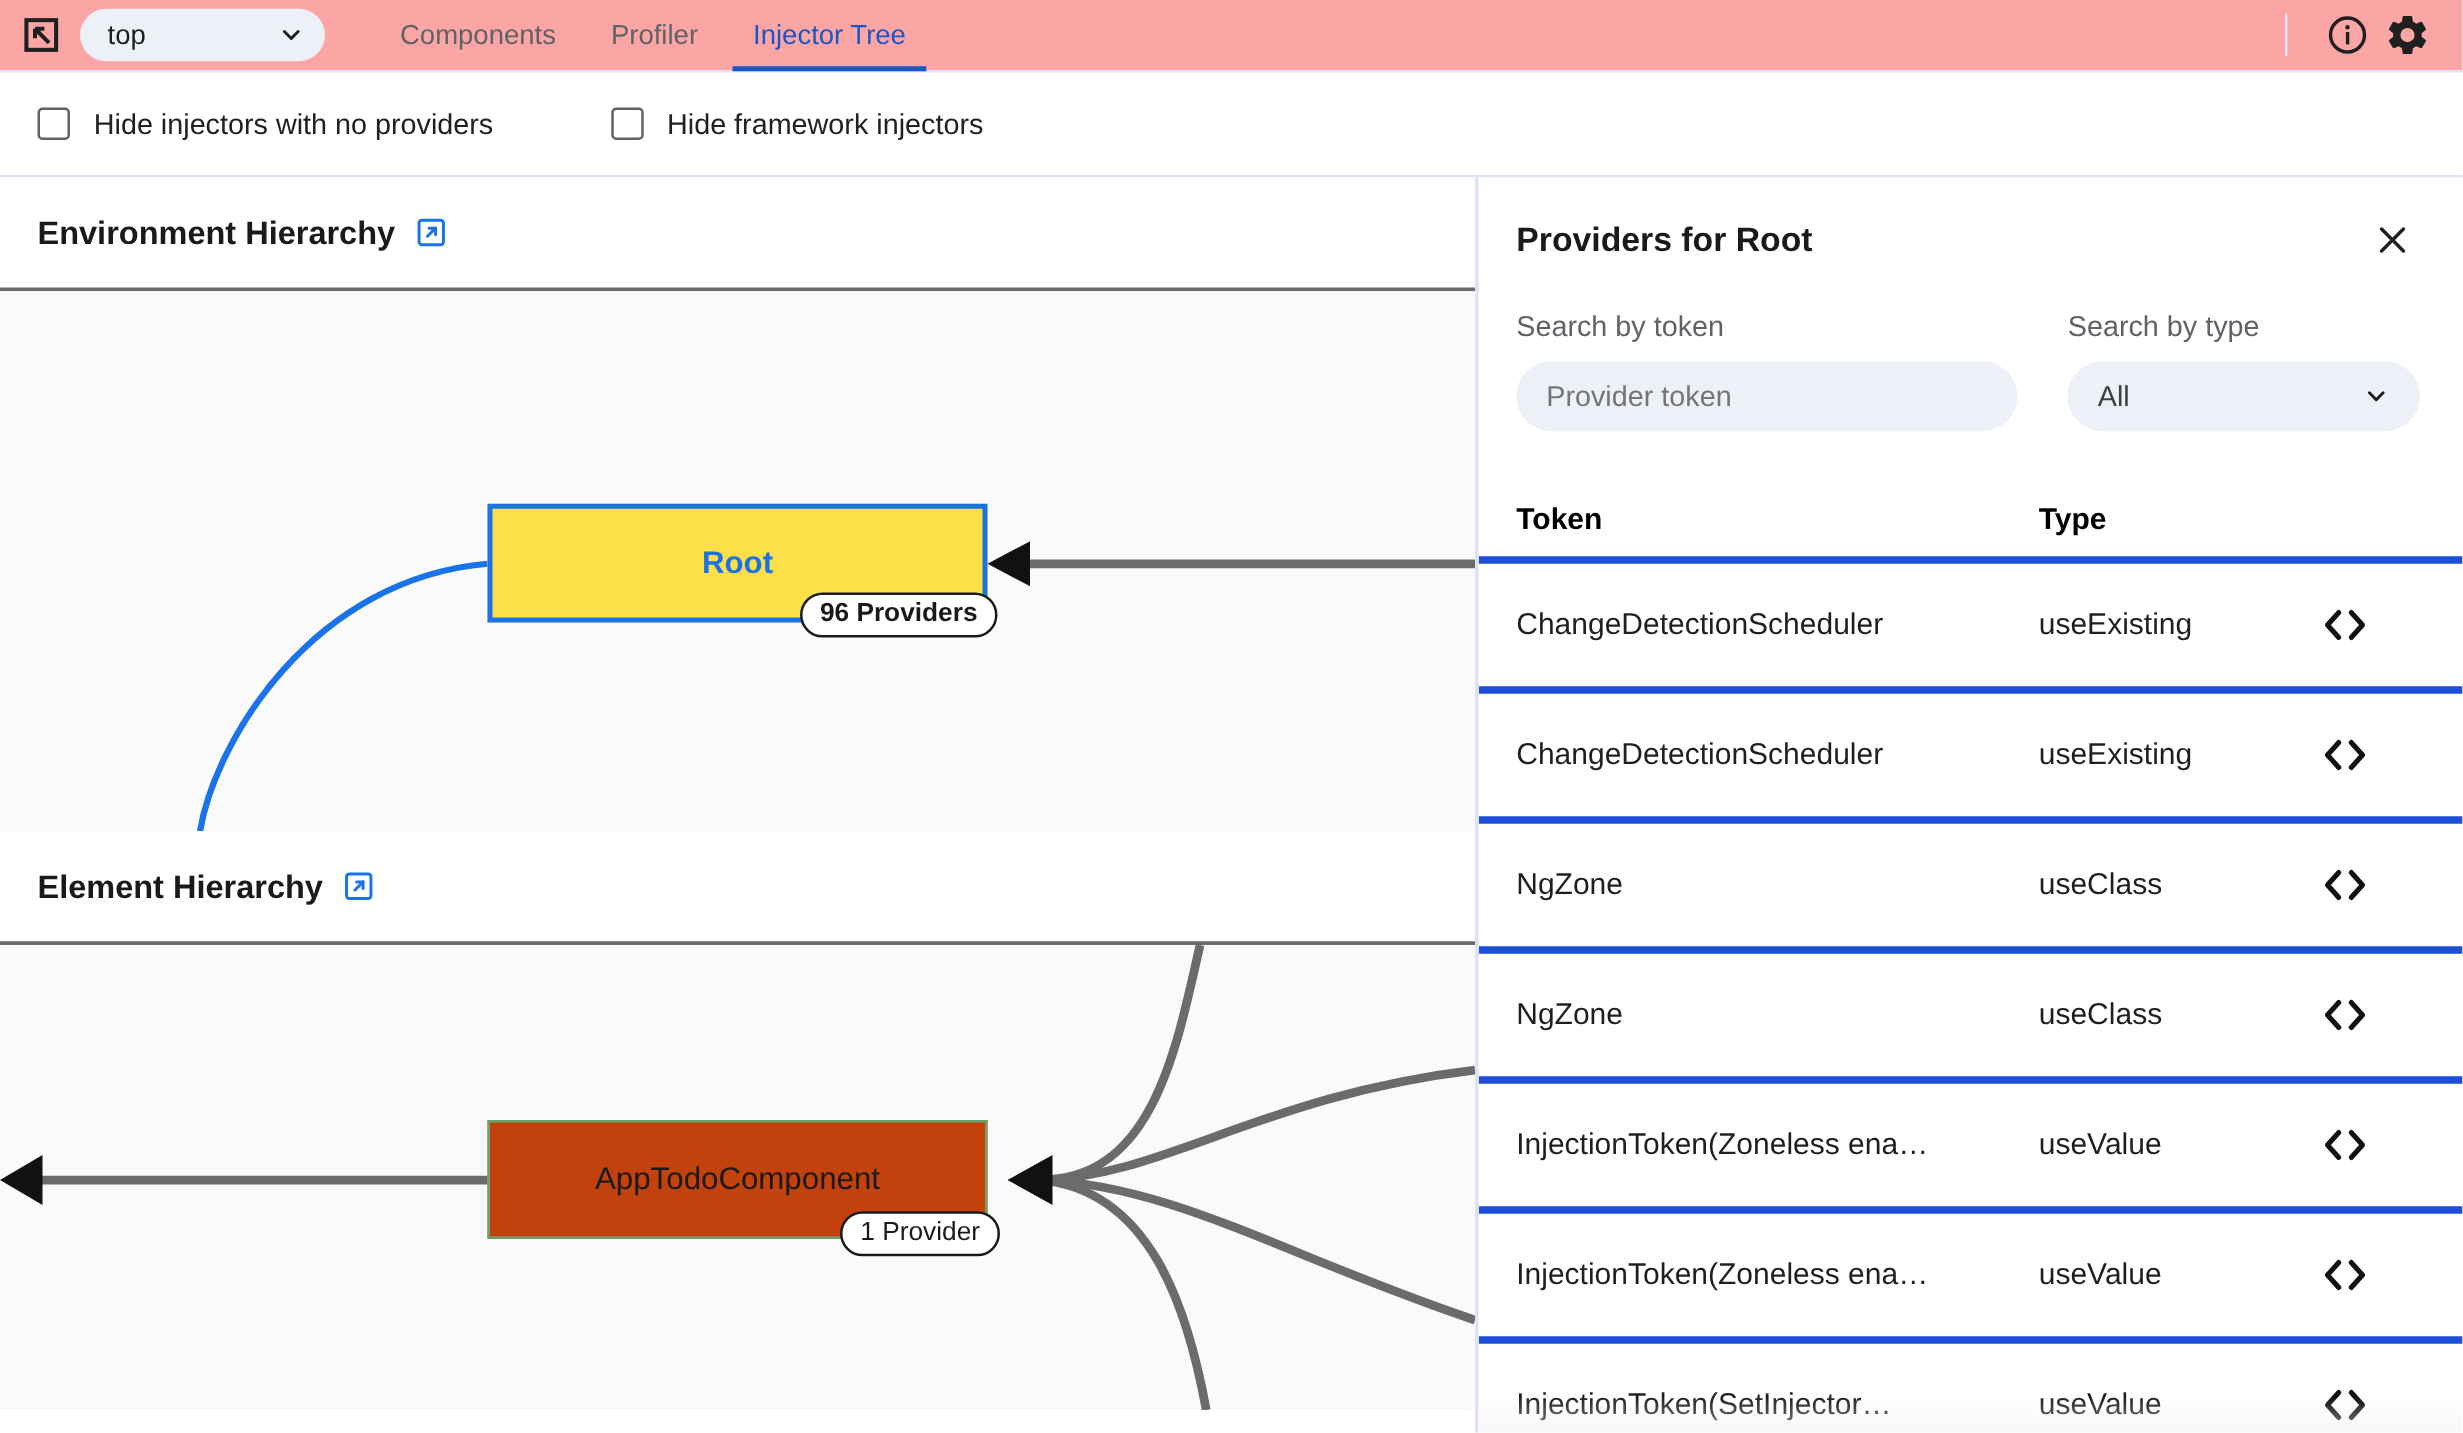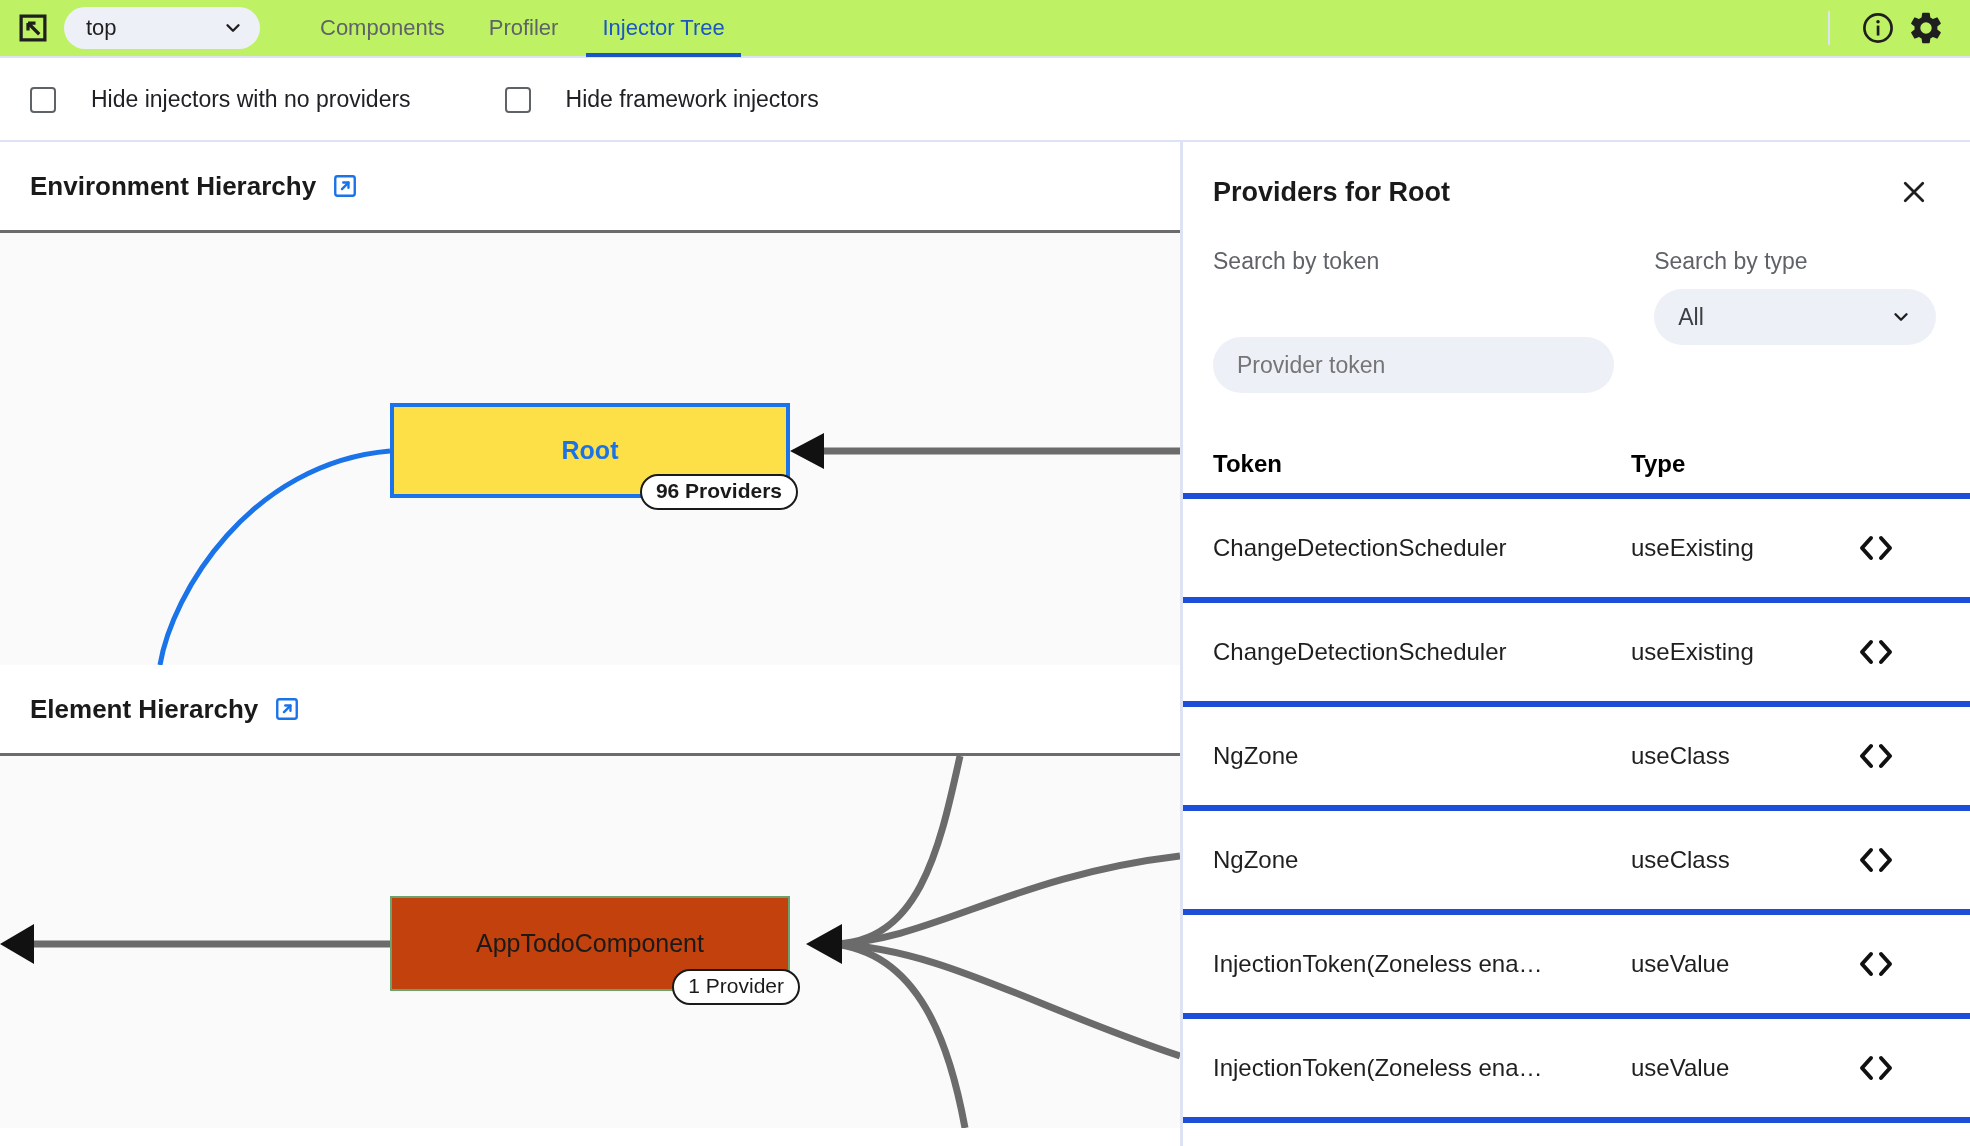--- a/index.html
+++ b/index.html
@@ -7,21 +7,21 @@
     width: 1970px; height: 1146px;
     font-family: "Liberation Sans", sans-serif;
     background: #ffffff;
     overflow: hidden;
   }
 
   
   .toolbar {
     position: absolute; left: 0; top: 0; width: 1970px; height: 58px;
     display: flex; align-items: center;
-    background: #bef264;
+    background: #fca5a5;
     border-bottom: 2px solid #dde3f5;
   }
   .inspect-btn {
     margin-left: 16px; width: 34px; height: 34px;
     display: flex; align-items: center; justify-content: center;
     background: transparent; border: none; cursor: pointer;
   }
   .frame-select {
     margin-left: 14px;
     width: 196px; height: 42px;
@@ -46,21 +46,21 @@
   .toolbar-right { margin-left: auto; display: flex; align-items: center; padding-right: 20px; }
   .toolbar-sep { width: 2px; height: 34px; background: #dde3f5; margin-right: 24px; }
   .ticon { width: 48px; height: 48px; display: flex; align-items: center; justify-content: center; cursor: pointer; }
 
   
   .filters {
     position: absolute; left: 0; top: 58px; width: 1970px; height: 84px;
     display: flex; align-items: center;
     background: #ffffff; border-bottom: 2px solid #dde3f5;
   }
-  .check-item { display: flex; align-items: flex-end; cursor: pointer; gap: 16px; }
+  .check-item { display: flex; align-items: flex-start; cursor: pointer; }
   .check-item:first-child { margin-left: 30px; }
   .check-item + .check-item { margin-left: 94px; }
   .cbox {
     width: 26px; height: 26px; border: 2px solid #5f6368; border-radius: 4px;
     background: #fff; flex: none;
   }
   .check-item .ctext { font-size: 23px; color: #202124; margin-left: 19px; }
 
   
   .main { position: absolute; left: 0; top: 142px; width: 1970px; height: 1004px; display: flex; }
@@ -105,21 +105,21 @@
 
   
   .panel-head {
     height: 100px; display: flex; align-items: center; padding: 0 34px 0 30px;
   }
   .panel-title { font-size: 27px; font-weight: bold; color: #1a1a1a; }
   .panel-close { margin-left: auto; width: 44px; height: 44px; display: flex; align-items: center; justify-content: center; cursor: pointer; }
 
   .search-row { display: flex; padding: 6px 34px 0 30px; gap: 40px; }
   .field { display: flex; flex-direction: column; }
-  .field.token { width: 410px; gap: 48px; }
+  .field.token { width: 410px; }
   .field.type  { width: 288px; }
   .field .flabel { font-size: 23px; color: #5f6368; margin-bottom: 14px; }
   .pill {
     height: 56px; background: #eef0f8; border-radius: 28px; border: none;
     display: flex; align-items: center; padding: 0 24px; width: 100%;
     font-size: 23px; color: #1f1f1f; cursor: text;
   }
   .pill.sel { cursor: pointer; }
   .pill .val { color: #3c4043; }
   .pill .chev { margin-left: auto; display: flex; }

